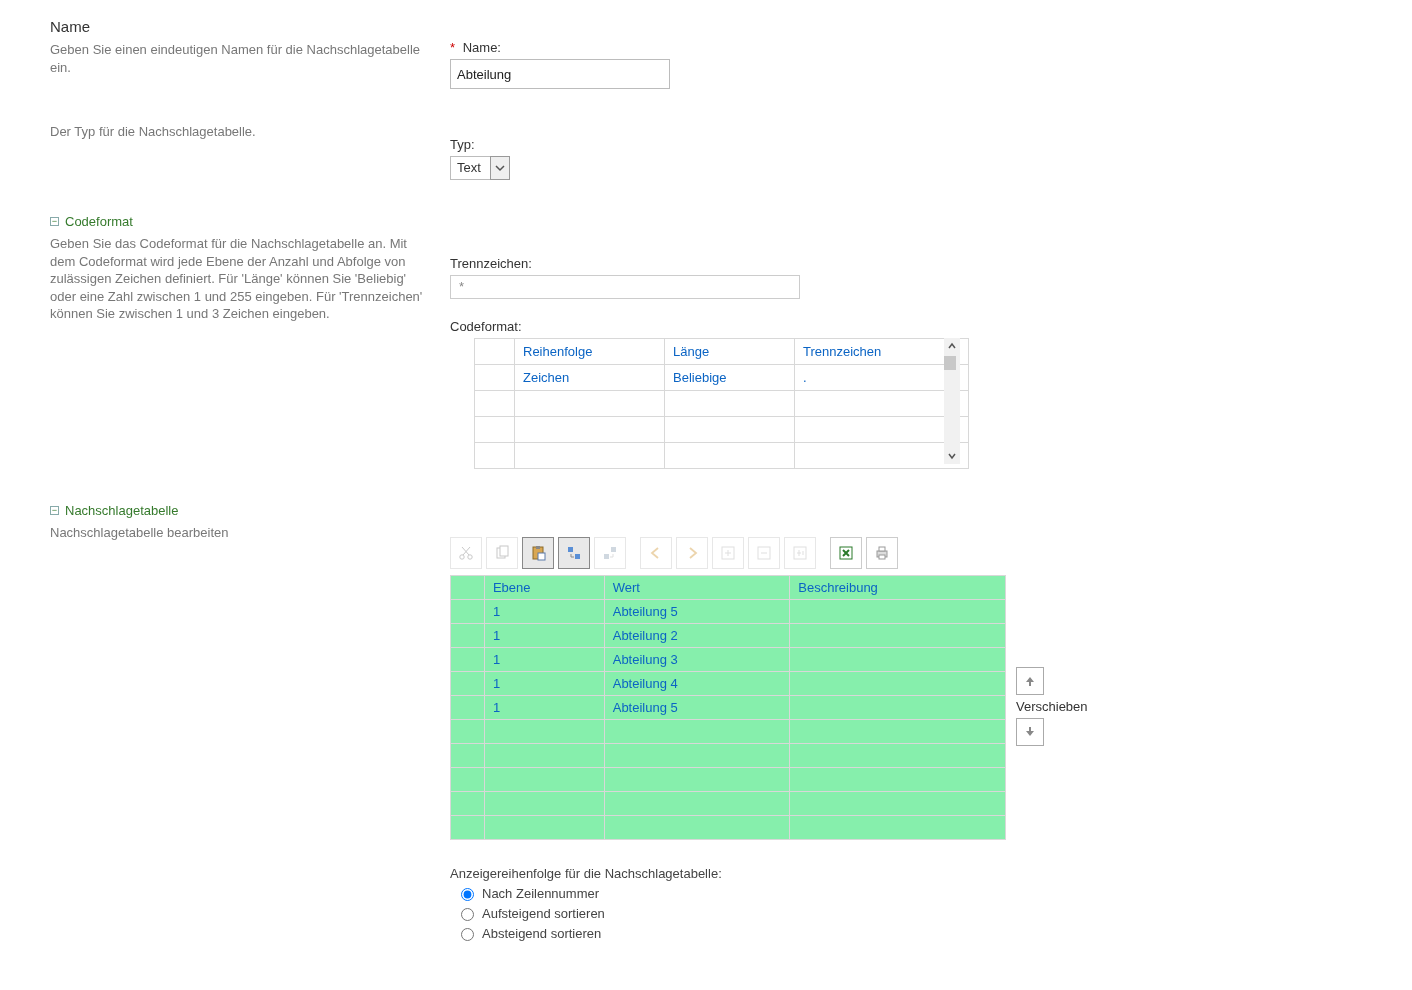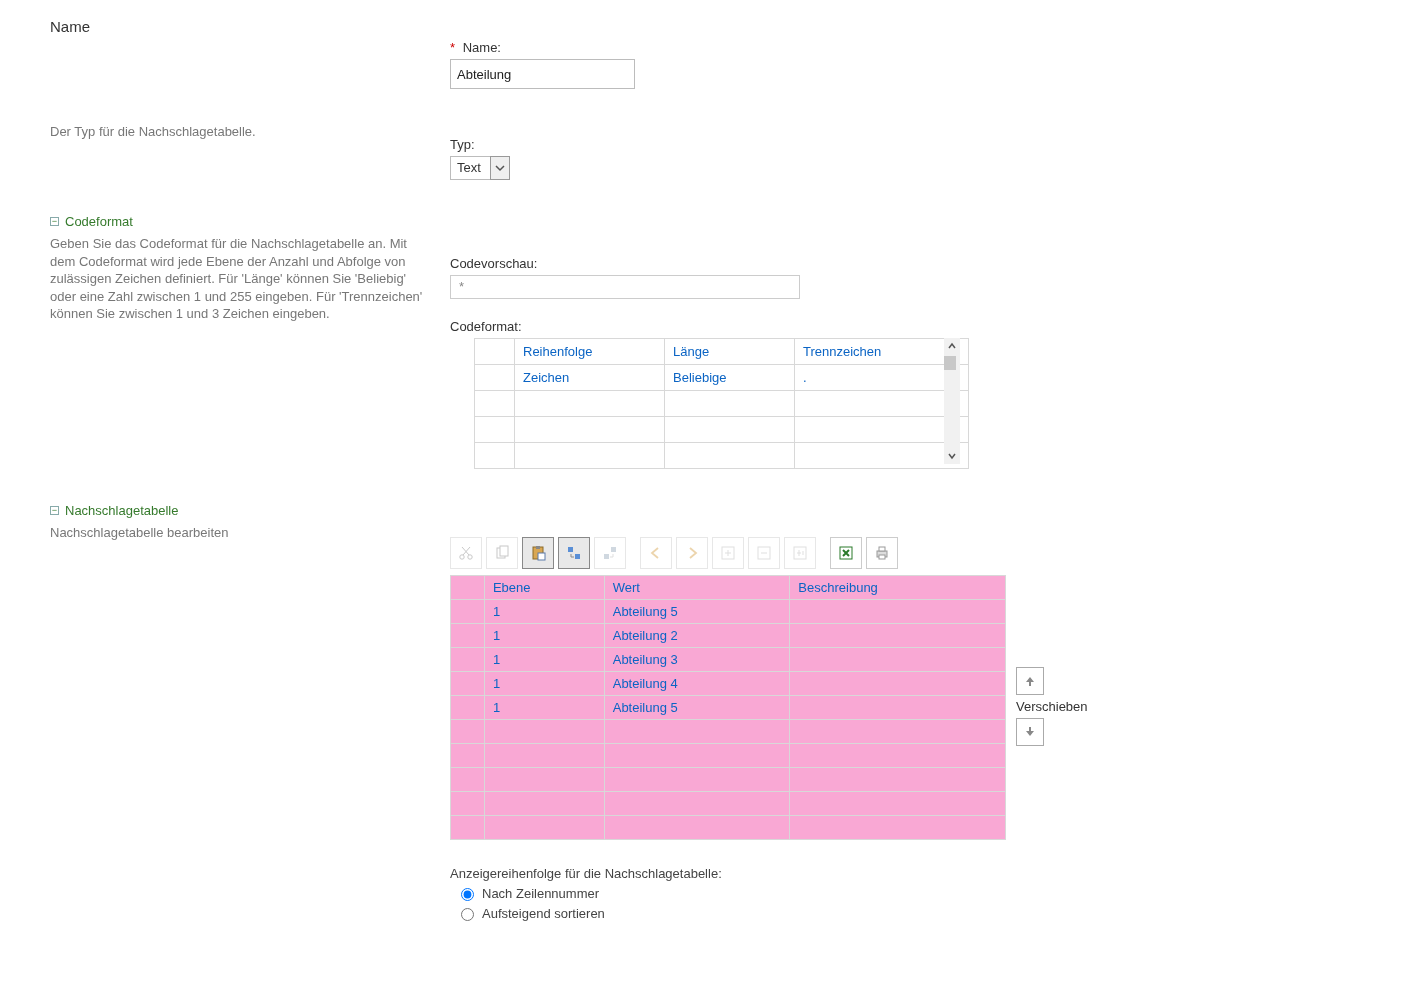--- a/index.html
+++ b/index.html
@@ -24,21 +24,21 @@
   .expander-title { color: #357a2c; font-size: 13px; margin-bottom: 6px; display:flex; align-items:center; }
   .expander-icon {
     width: 9px; height: 9px; border:1px solid #8aa; display:inline-flex;
     align-items:center; justify-content:center; margin-right:6px; font-size:9px;
     line-height:1; color:#357a2c; background:#fff;
   }
   .flabel { color:#333; margin-bottom:4px; display:block; }
   .req-star { color:#c00; margin-right:4px; }
   input.text {
     border:1px solid #bcbcbc; padding:14px 6px; font-size:13px; height:24px;
-    width:185px; color:#222;
+    width:220px; color:#222;
   }
   .select-wrap { display:flex; align-items:center; }
   .select-val {
     border:1px solid #bcbcbc; border-right:none; padding:3px 6px; height:24px;
     min-width:40px; background:#fff; color:#333;
   }
   .select-btn {
     width:20px; height:24px; border:1px solid #999; background:#efefef;
     display:flex; align-items:center; justify-content:center; cursor:pointer;
   }
@@ -73,21 +73,21 @@
     display:flex; align-items:center; justify-content:center; cursor:pointer;
   }
   .tbtn.disabled { opacity:0.45; cursor:default; }
   .tbtn.on { border-color:#888; background:#e8e8e8; }
   .tbtn svg { width:16px; height:16px; }
   .tbtn + .tbtn.spacerleft { margin-left:10px; }
   
   table.lookup { border-collapse:collapse; width:556px; }
   table.lookup th, table.lookup td {
     border:1px solid #d8d8d8; padding:4px 8px; height:24px; font-size:13px;
-    text-align:left; background:#f9a8d4;
+    text-align:left; background:#86efac;
   }
   table.lookup th { font-weight:400; color:#0b64c4; }
   table.lookup td.link { color:#0b64c4; }
   .move-col { position:absolute; margin-left:10px; text-align:center; }
   .move-btn {
     width:28px; height:28px; border:1px solid #aaa; background:#fff;
     display:flex; align-items:center; justify-content:center; cursor:pointer;
   }
   .move-label { font-size:13px; color:#333; margin:4px 0; }
   .sort-block { margin-top:26px; }
@@ -95,20 +95,21 @@
   .radio-row input { margin-right:8px; }
 </style>
 </head>
 <body>
 
 <div class="page">
 
   <div class="row">
     <div class="leftcol">
       <div class="sec-title">Name</div>
+      <div class="sec-desc">Geben Sie einen eindeutigen Namen für die Nachschlagetabelle ein.</div>
     </div>
     <div class="rightcol" style="padding-top:22px;">
       <span class="flabel">
         <span class="req-star">*</span>
         <span>Name:</span>
       </span>
       <input type="text" class="text" value="Abteilung" style="">
     </div>
   </div>
 
@@ -131,21 +132,21 @@
 
   <div class="row">
     <div class="leftcol">
       <div class="expander-title">
         <span class="expander-icon">−</span>
         <span>Codeformat</span>
       </div>
       <div class="sec-desc">Geben Sie das Codeformat für die Nachschlagetabelle an. Mit dem Codeformat wird jede Ebene der Anzahl und Abfolge von zulässigen Zeichen definiert. Für 'Länge' können Sie 'Beliebig' oder eine Zahl zwischen 1 und 255 eingeben. Für 'Trennzeichen' können Sie zwischen 1 und 3 Zeichen eingeben.</div>
     </div>
     <div class="rightcol" style="padding-top:42px;">
-      <span class="flabel">Codevorschau:</span>
+      <span class="flabel">Trennzeichen:</span>
       <div class="preview-box">*</div>
 
       <div style="height:20px;"></div>
 
       <span class="flabel">Codeformat:</span>
       <div class="cf-wrap">
         <table class="grid">
           <colgroup>
               <col style="width:40px">
               <col style="width:150px">
@@ -389,18 +390,22 @@
       <div class="sort-block">
         <div>Anzeigereihenfolge für die Nachschlagetabelle:</div>
         <label class="radio-row">
           <input type="radio" name="sort" checked="" style="">
           <span>Nach Zeilennummer</span>
         </label>
         <label class="radio-row">
           <input type="radio" name="sort" style="">
           <span>Aufsteigend sortieren</span>
         </label>
+        <label class="radio-row">
+          <input type="radio" name="sort" style="">
+          <span>Absteigend sortieren</span>
+        </label>
       </div>
 
     </div>
   </div>
 
 </div>
 
 </body></html>

